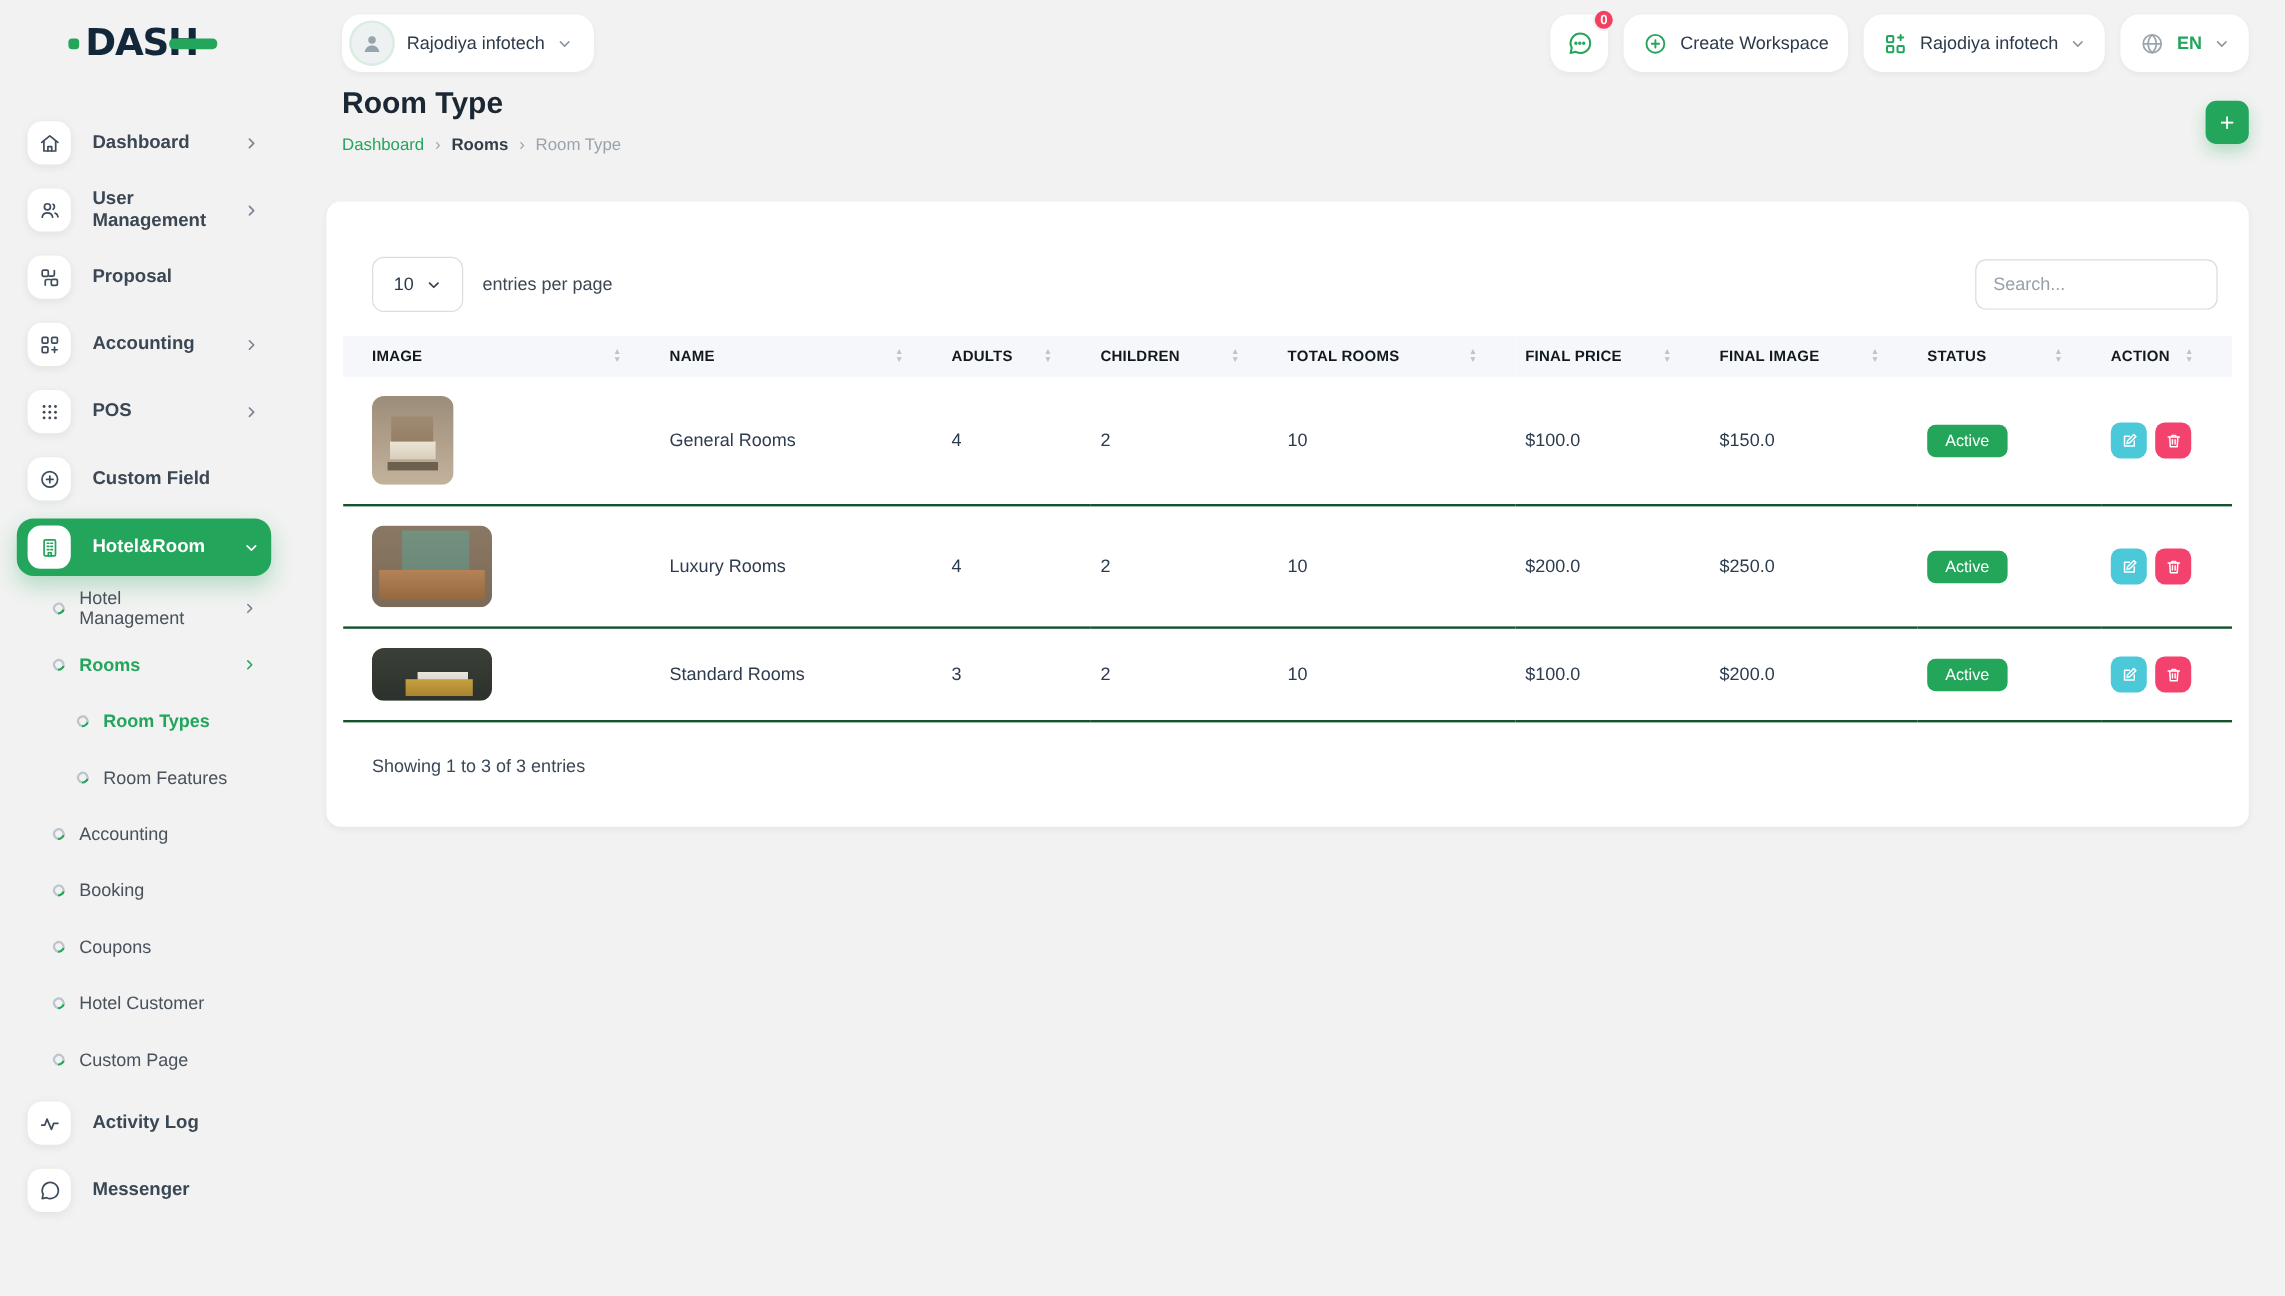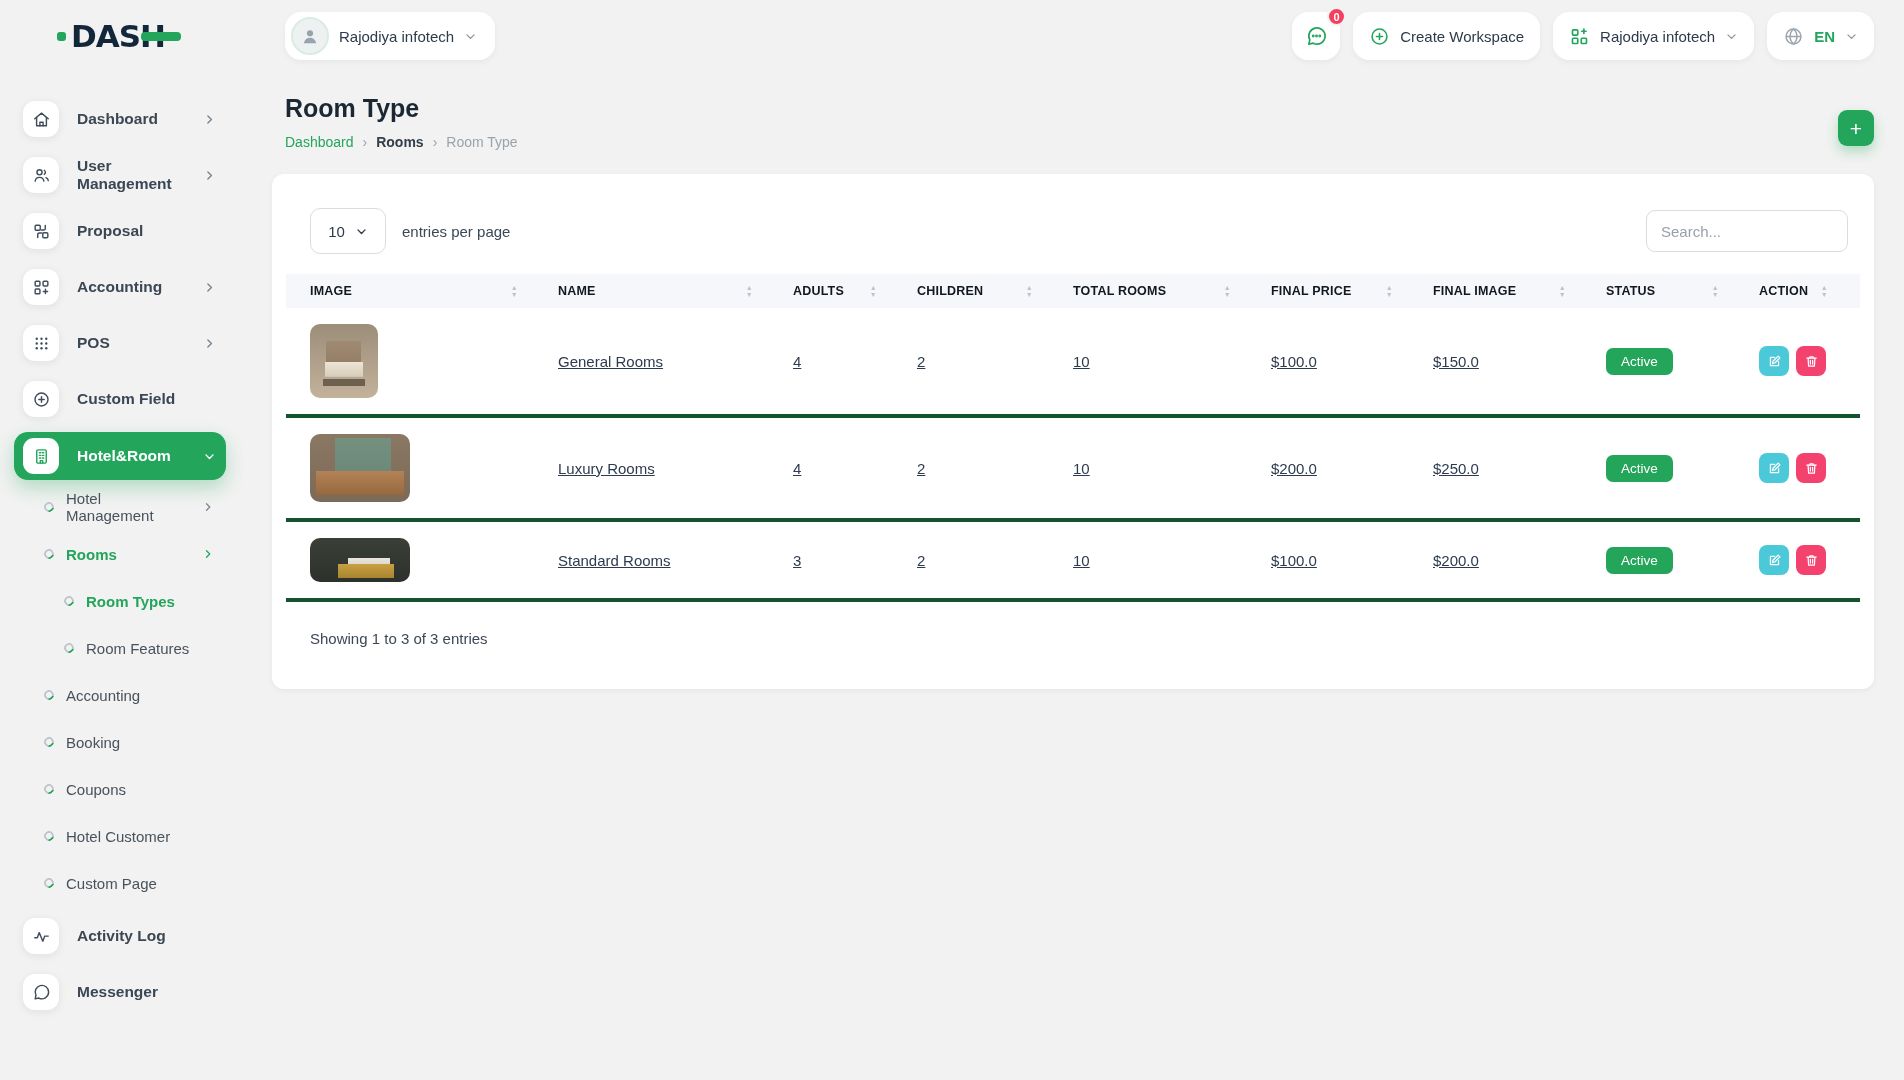--- a/index.html
+++ b/index.html
@@ -66,34 +66,34 @@
   .sub-item .bullet {
     width:10px; height:10px; border-radius:50%; flex:none;
     border:2px solid #bcc5cc; border-bottom-color:var(--green); transform:rotate(-35deg);
   }
   .sub-item .chev { width:12px; height:12px; color:#7b8591; margin-left:auto; margin-right:12px; flex:none; }
   .sub-item.active-green { color:var(--green); font-weight:700; }
   .sub-item.active-green .chev { color:var(--green); }
 
   
   .main { flex:1; padding:0 30px 0 32px; }
-  .page-head { display:flex; justify-content:space-between; align-items:center; margin-top:22px; padding-left:13px; }
+  .page-head { display:flex; justify-content:space-between; align-items:flex-start; padding-left:13px; }
   .page-title { margin:0; font-size:25px; font-weight:700; color:#1c2734; }
   .breadcrumb { margin-top:11px; font-size:14px; display:flex; align-items:center; gap:9px; }
   .bc-link { color:var(--green); cursor:pointer; }
   .bc-mid { color:#333e4a; font-weight:600; cursor:pointer; }
   .bc-current { color:#9aa3ad; }
   .bc-sep { color:#9aa3ad; font-size:14px; }
   .add-btn {
     width:36px; height:36px; border-radius:9px; background:var(--green); color:#fff; border:none;
     font-size:21px; line-height:1; margin-top:12px; cursor:pointer; display:grid; place-items:center;
     box-shadow:0 6px 12px rgba(35,165,92,.3); font-family:inherit;
   }
   .card {
-    margin-top:24px; background:#fff; border-radius:12px; padding:34px 14px 42px;
+    margin-top:40px; background:#fff; border-radius:12px; padding:46px 14px 42px;
     box-shadow:0 2px 6px rgba(25,35,50,.05); min-height:470px;
   }
   .controls { display:flex; align-items:center; padding:0 12px 0 24px; }
   .page-size {
     width:76px; height:46px; border:1px solid #d8dde2; border-radius:10px; background:#fff;
     display:flex; align-items:center; justify-content:center; gap:10px;
     font-size:15px; color:#2c3a4b; cursor:pointer; font-family:inherit;
   }
   .page-size .chev { width:13px; height:13px; color:#333e4a; }
   .entries-label { margin-left:16px; font-size:15px; color:#3c4856; }
@@ -104,21 +104,21 @@
   .search::placeholder { color:#97a0ab; }
 
   table { width:100%; border-collapse:collapse; margin-top:20px; }
   thead th {
     background:#f6f7fa; font-size:12.5px; color:#12181f; text-align:right;
     padding:10px 8px; cursor:pointer; font-weight:700; letter-spacing:.2px;
   }
   thead th:first-child { padding-left:24px; }
   .th-inner { display:flex; align-items:center; }
   .sort { display:flex; flex-direction:column; line-height:.85; font-size:7px; color:#bcc3cc; margin-left:auto; margin-right:24px; gap:1px; }
-  tbody td { border-bottom:4px solid #14532d; padding:16px 8px; font-size:15px; color:#2d3b4e;text-decoration:underline; }
+  tbody td { border-bottom:2px solid #14532d; padding:16px 8px; font-size:15px; color:#2d3b4e; }
   tbody td:first-child { padding-left:24px; }
 
   .room-img { border-radius:10px; }
   .img-general { width:68px; height:74px;
     background:
       linear-gradient(#6d604f,#6d604f) no-repeat 50% 82% / 62% 10%,
       linear-gradient(#ece4d6,#d8cdbb) no-repeat 50% 64% / 56% 20%,
       linear-gradient(#a08b72,#947f66) no-repeat 50% 32% / 52% 30%,
       linear-gradient(180deg,#9c8d7a,#c3b29b);
   }

